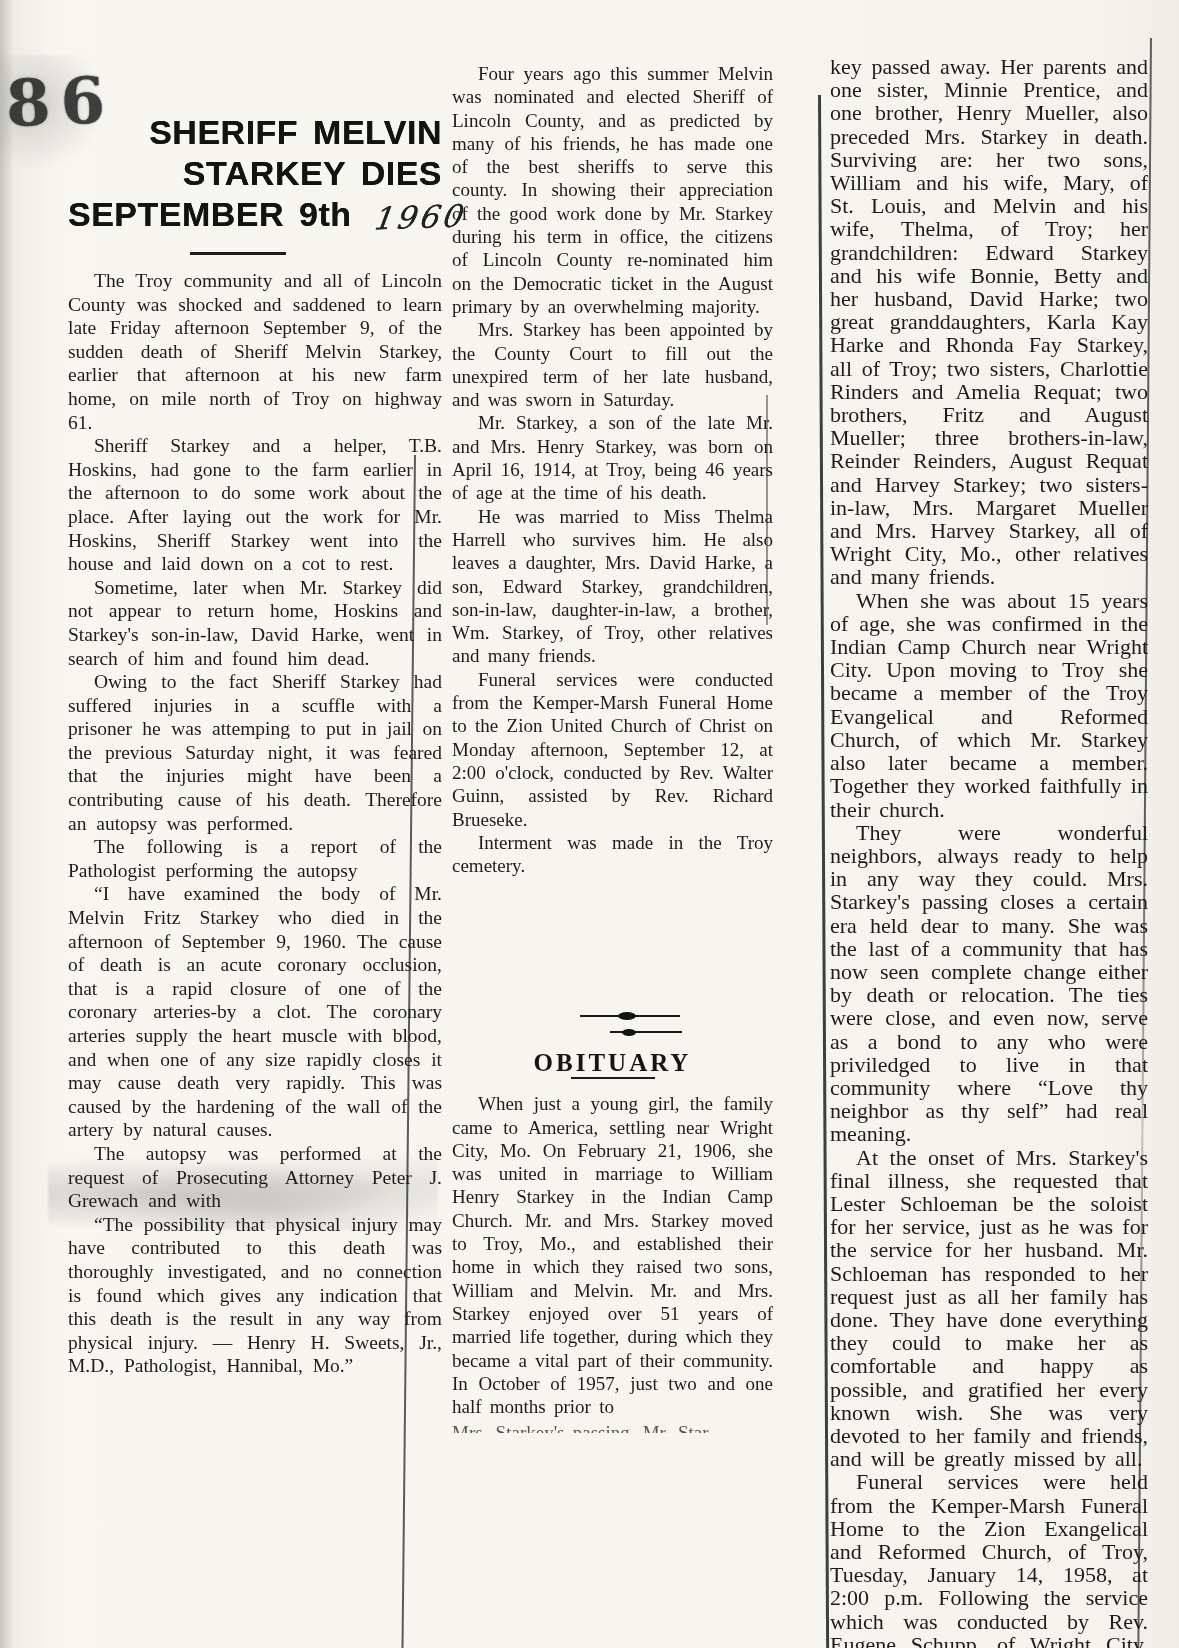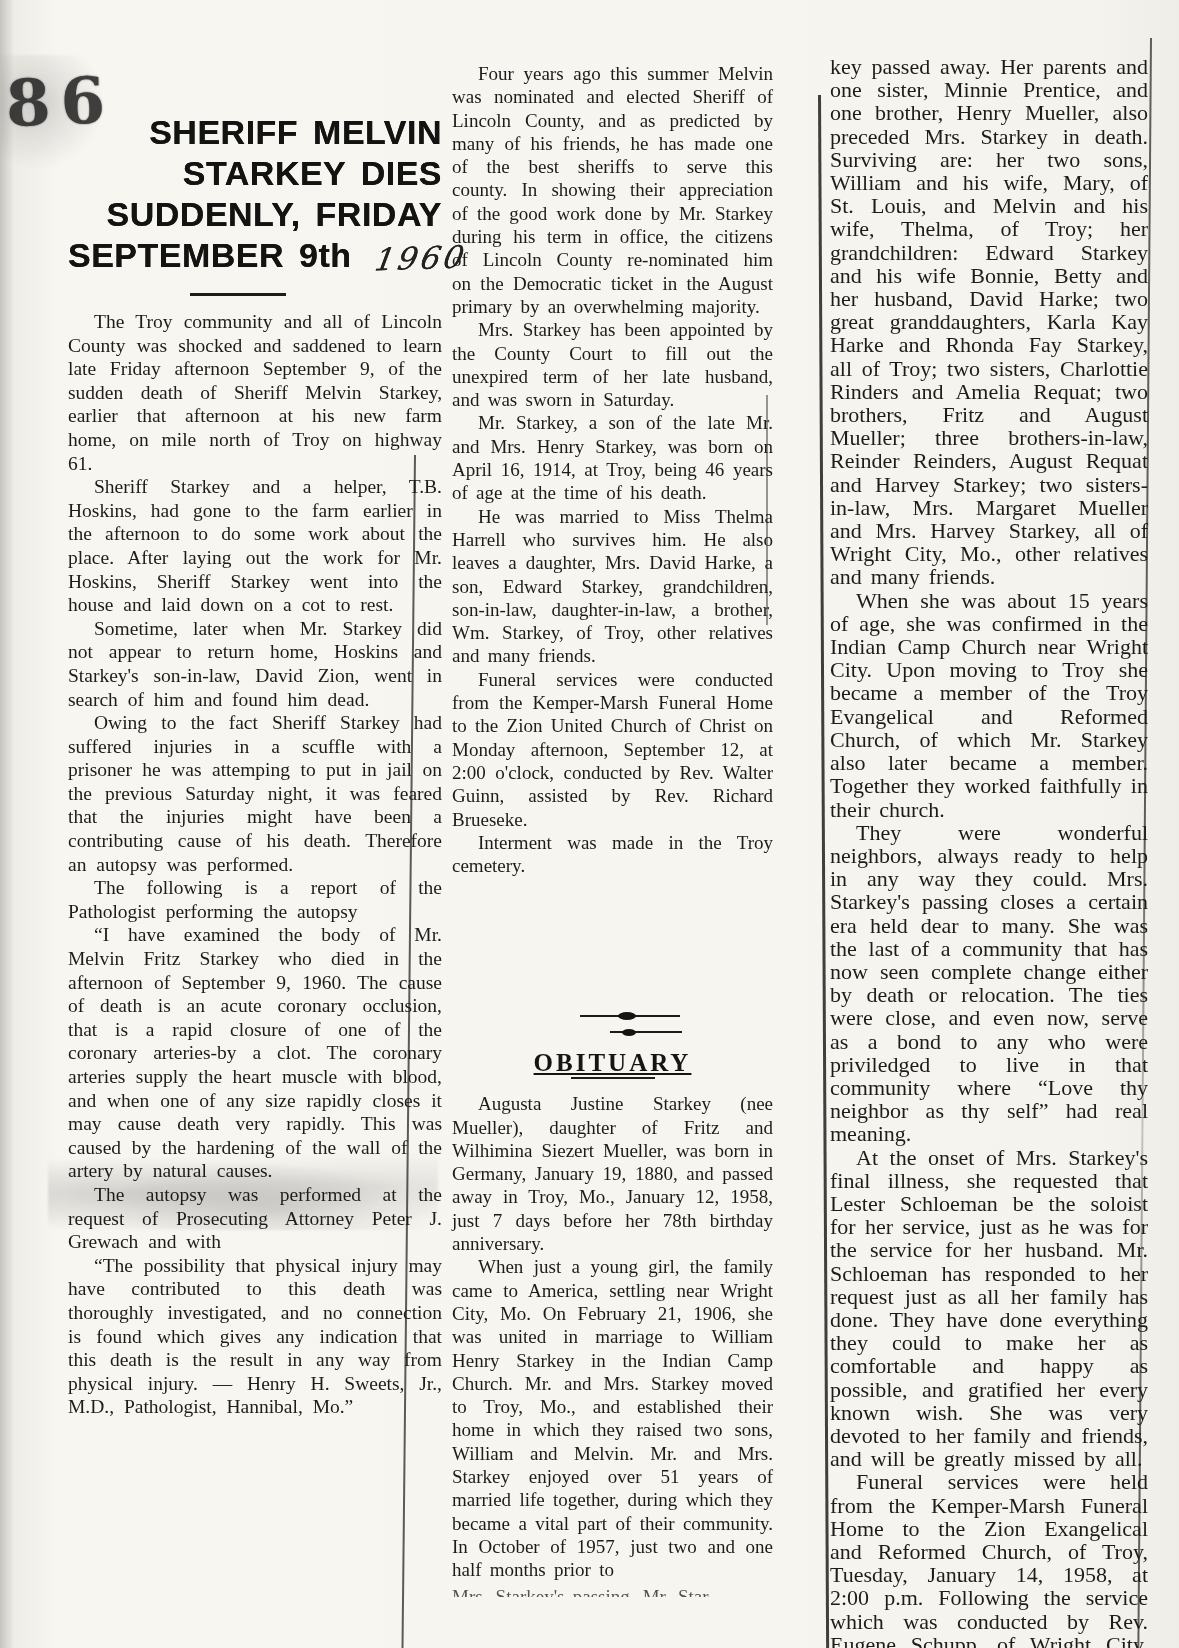--- a/index.html
+++ b/index.html
@@ -34,21 +34,21 @@
   .obit{position:absolute;left:0;top:943px;width:321px;}
   .divider{position:relative;height:40px;}
   .div-line{position:absolute;height:2px;background:#1c1b19;}
   .div-line-1{left:128px;top:10px;width:100px;}
   .div-line-2{left:158px;top:26px;width:72px;}
   .diamond{position:absolute;background:#141413;border-radius:50%;}
   .diamond-1{left:38px;top:-3px;width:18px;height:8px;}
   .diamond-2{left:12px;top:-2.5px;width:14px;height:7px;}
   .obit-head{
     font-family:"Liberation Serif", serif;font-weight:700;font-size:25px;
-    letter-spacing:3px;text-align:center;margin:6px 0 2px 0;color:#161514;text-decoration:underline;
+    letter-spacing:3px;text-align:center;margin:6px 0 2px 0;color:#161514;
   }
   .obit-underline{width:84px;height:2px;background:#1d1c1a;margin:3px auto 13px auto;}
   .cutline{height:12px;overflow:hidden;opacity:.75;margin-top:3px;font-family:Liberation Serif, serif;}
 
   
   .col3{left:830px;top:55px;width:318px;font-size:22px;line-height:23.2px;word-spacing:3.5px;}
 
   
   .stamp{
     position:absolute;left:6px;top:64px;
@@ -92,29 +92,28 @@
 
   <div class="rule rule-1"></div>
   <div class="rule rule-2"></div>
   <div class="rule rule-3"></div>
   <div class="rule rule-4"></div>
 
   <section class="col col1">
     <h1 class="headline">
       <span class="hl">SHERIFF MELVIN</span>
       <span class="hl">STARKEY DIES</span>
-      <span class="hl">SUDDENLY, FRIDAY</span>
       <span class="hl">
         <span>SEPTEMBER 9th</span><span class="handwritten">1960</span>
       </span>
     </h1>
     <div class="hrule"></div>
     <p class="para">The Troy community and all of Lincoln County was shocked and saddened to learn late Friday afternoon September 9, of the sudden death of Sheriff Melvin Starkey, earlier that afternoon at his new farm home, on mile north of Troy on highway 61.</p>
     <p class="para">Sheriff Starkey and a helper, T.B. Hoskins, had gone to the farm earlier in the afternoon to do some work about the place. After laying out the work for Mr. Hoskins, Sheriff Starkey went into the house and laid down on a cot to rest.</p>
-    <p class="para">Sometime, later when Mr. Starkey did not appear to return home, Hoskins and Starkey's son-in-law, David Zion, went in search of him and found him dead.</p>
+    <p class="para">Sometime, later when Mr. Starkey did not appear to return home, Hoskins and Starkey's son-in-law, David Harke, went in search of him and found him dead.</p>
     <p class="para">Owing to the fact Sheriff Starkey had suffered injuries in a scuffle with a prisoner he was attemping to put in jail on the previous Saturday night, it was feared that the injuries might have been a contributing cause of his death. Therefore an autopsy was performed.</p>
     <p class="para">The following is a report of the Pathologist performing the autopsy</p>
     <p class="para">“I have examined the body of Mr. Melvin Fritz Starkey who died in the afternoon of September 9, 1960. The cause of death is an acute coronary occlusion, that is a rapid closure of one of the coronary arteries-by a clot. The coronary arteries supply the heart muscle with blood, and when one of any size rapidly closes it may cause death very rapidly. This was caused by the hardening of the wall of the artery by natural causes.</p>
     <p class="para">The autopsy was performed at the request of Prosecuting Attorney Peter J. Grewach and with</p>
     <p class="para">“The possibility that physical injury may have contributed to this death was thoroughly investigated, and no connection is found which gives any indication that this death is the result in any way from physical injury. — Henry H. Sweets, Jr., M.D., Pathologist, Hannibal, Mo.”</p>
   </section>
 
   <section class="col col2">
     <div class="col2-top">
       <p class="para">Four years ago this summer Melvin was nominated and elected Sheriff of Lincoln County, and as predicted by many of his friends, he has made one of the best sheriffs to serve this county. In showing their appreciation of the good work done by Mr. Starkey during his term in office, the citizens of Lincoln County re-nominated him on the Democratic ticket in the August primary by an overwhelming majority.</p>
@@ -128,21 +127,20 @@
       <div class="divider">
         <span class="div-line div-line-1">
             <span class="diamond diamond-1"></span>
           </span>
         <span class="div-line div-line-2">
             <span class="diamond diamond-2"></span>
           </span>
       </div>
       <h2 class="obit-head">OBITUARY</h2>
       <div class="obit-underline"></div>
-      <p class="para">Augusta Justine Starkey (nee Mueller), daughter of Fritz and Wilhimina Siezert Mueller, was born in Germany, January 19, 1880, and passed away in Troy, Mo., January 12, 1958, just 7 days before her 78th birthday anniversary.</p>
       <p class="para">When just a young girl, the family came to America, settling near Wright City, Mo. On February 21, 1906, she was united in marriage to William Henry Starkey in the Indian Camp Church. Mr. and Mrs. Starkey moved to Troy, Mo., and established their home in which they raised two sons, William and Melvin. Mr. and Mrs. Starkey enjoyed over 51 years of married life together, during which they became a vital part of their community. In October of 1957, just two and one half months prior to</p>
       <p class="para noindent cutline">Mrs. Starkey's passing, Mr. Star-</p>
     </div>
   </section>
 
   <section class="col col3">
     <p class="para noindent">key passed away. Her parents and one sister, Minnie Prentice, and one brother, Henry Mueller, also preceded Mrs. Starkey in death. Surviving are: her two sons, William and his wife, Mary, of St. Louis, and Melvin and his wife, Thelma, of Troy; her grandchildren: Edward Starkey and his wife Bonnie, Betty and her husband, David Harke; two great granddaughters, Karla Kay Harke and Rhonda Fay Starkey, all of Troy; two sisters, Charlottie Rinders and Amelia Requat; two brothers, Fritz and August Mueller; three brothers-in-law, Reinder Reinders, August Requat and Harvey Starkey; two sisters-in-law, Mrs. Margaret Mueller and Mrs. Harvey Starkey, all of Wright City, Mo., other relatives and many friends.</p>
     <p class="para">When she was about 15 years of age, she was confirmed in the Indian Camp Church near Wright City. Upon moving to Troy she became a member of the Troy Evangelical and Reformed Church, of which Mr. Starkey also later became a member. Together they worked faithfully in their church.</p>
     <p class="para">They were wonderful neighbors, always ready to help in any way they could. Mrs. Starkey's passing closes a certain era held dear to many. She was the last of a community that has now seen complete change either by death or relocation. The ties were close, and even now, serve as a bond to any who were priviledged to live in that community where “Love thy neighbor as thy self” had real meaning.</p>
     <p class="para">At the onset of Mrs. Starkey's final illness, she requested that Lester Schloeman be the soloist for her service, just as he was for the service for her husband. Mr. Schloeman has responded to her request just as all her family has done. They have done everything they could to make her as comfortable and happy as possible, and gratified her every known wish. She was very devoted to her family and friends, and will be greatly missed by all.</p>

